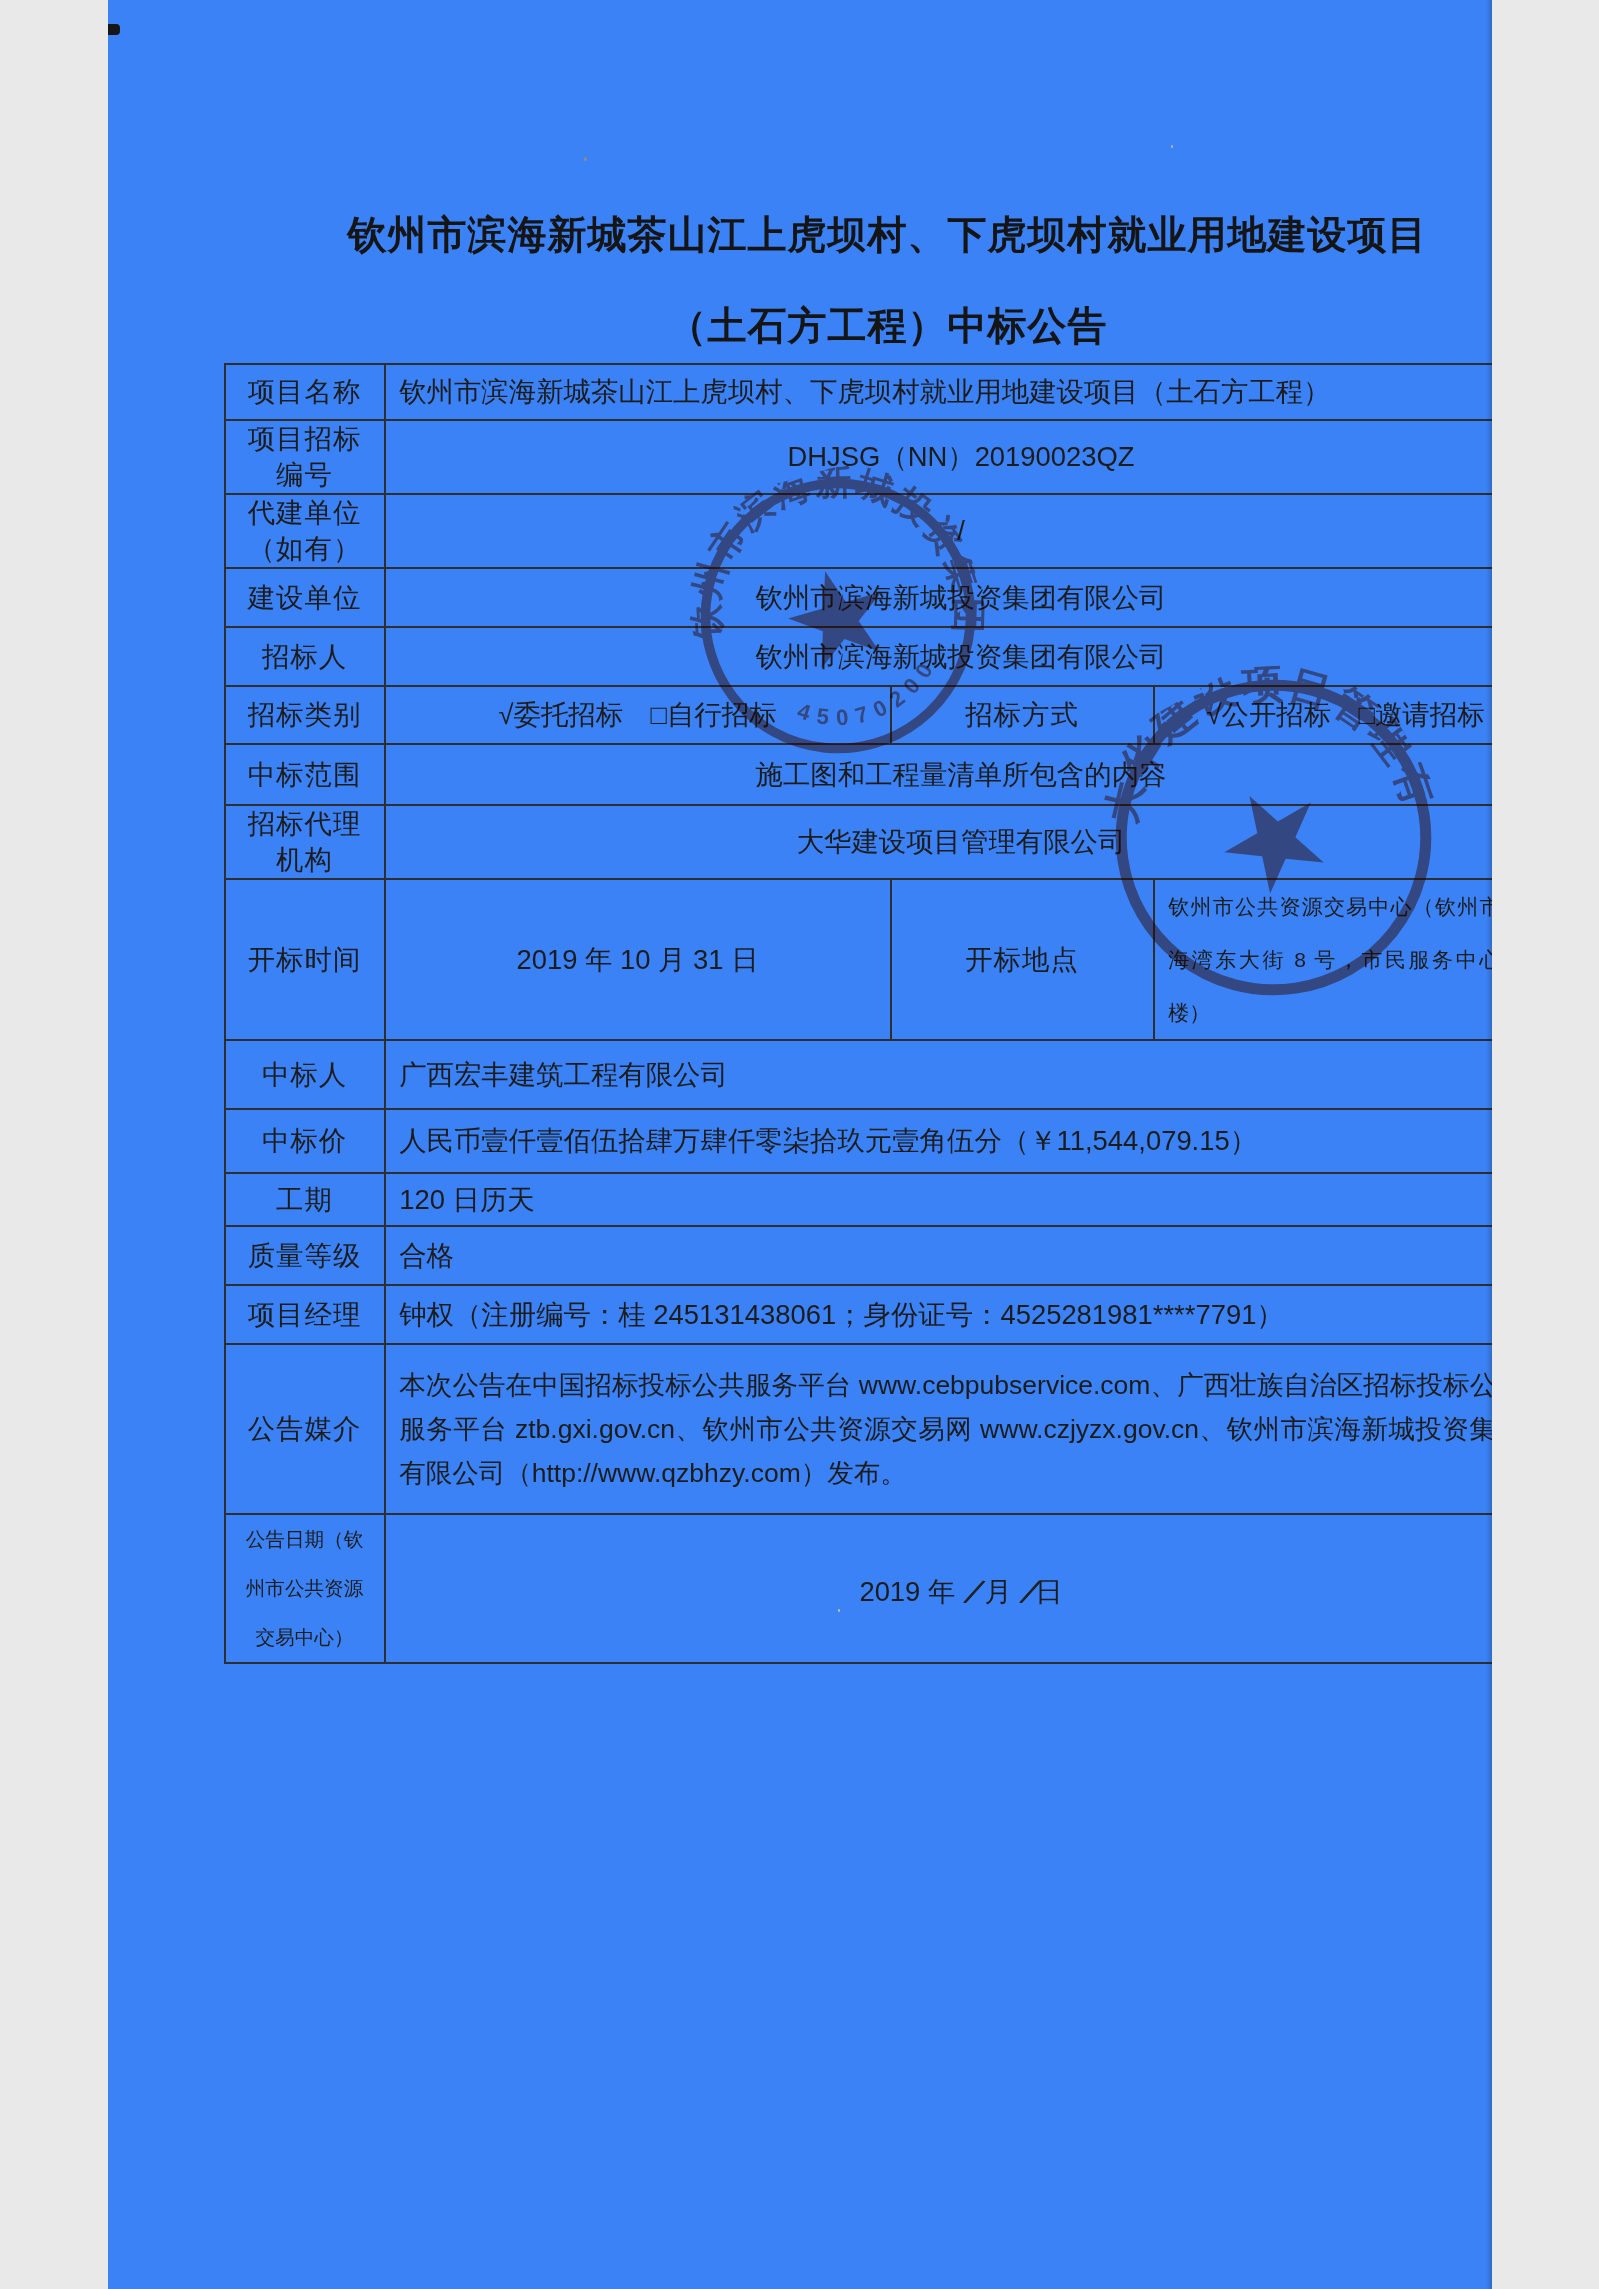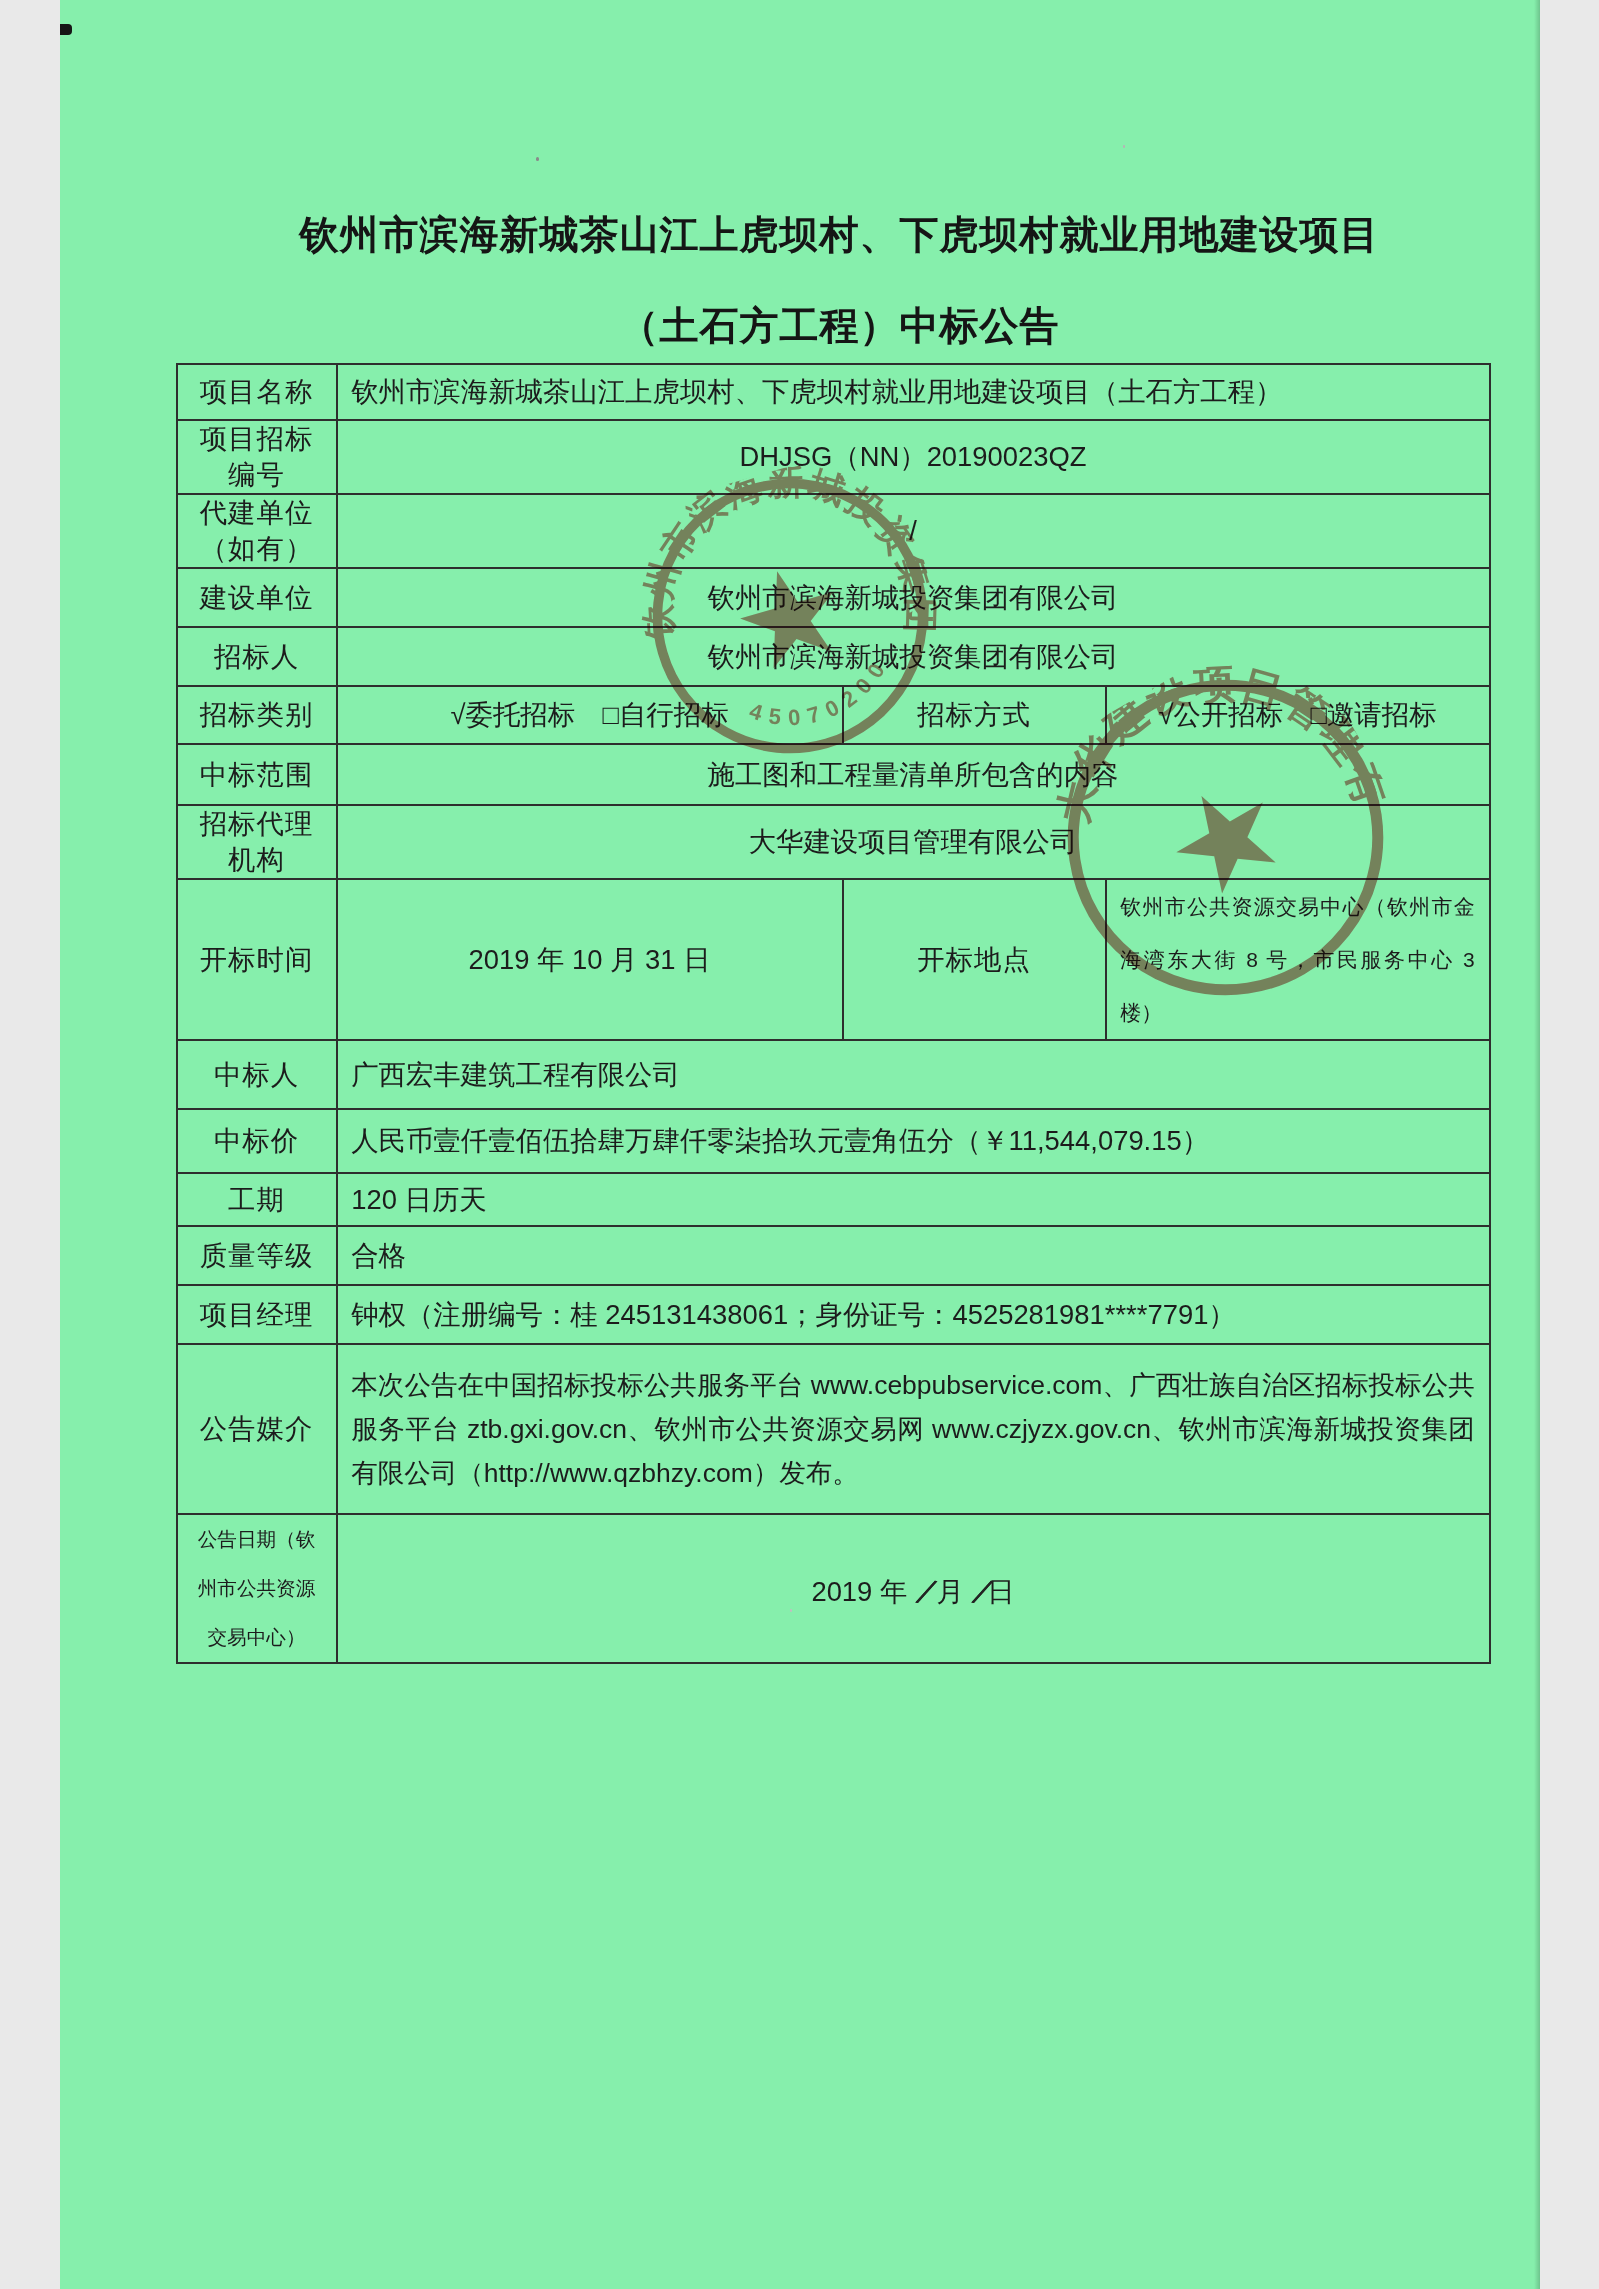--- a/index.html
+++ b/index.html
@@ -1,20 +1,21 @@
 <!DOCTYPE html>
 <html><head>
 <meta charset="utf-8">
 <style>
   html,body{margin:0;padding:0;background:#e9e9e9;}
   .page{
-    position:relative;width:1480px;height:2290px;margin:0 auto;
-    background:#86efac;overflow:hidden;
+    position:relative;width:1356px;height:2290px;margin:0 auto;
+    background:#3b82f6;overflow:hidden;
     font-family:"Liberation Sans","DejaVu Sans",sans-serif;
     color:#1b1b1b;
+    padding-left:28px;
   }
   .edge-shadow{position:absolute;top:0;right:0;width:5.9px;height:100%;
     background:linear-gradient(to right,rgba(0,0,0,0),rgba(0,0,0,.18));}
   .corner-mark{position:absolute;left:0;top:23.5px;width:12.7px;height:11.8px;background:#161616;border-radius:0 3.9px 3.9px 0;}
   .speck{position:absolute;background:#8a8a8a;border-radius:50%;}
   .speck.s1{left:476px;top:157px;width:3.9px;height:3.9px;}
   .speck.s2{left:1063px;top:145px;width:2.9px;height:2.9px;background:#b5b5b5;}
   .speck.s3{left:730px;top:1609px;width:2.9px;height:2.9px;background:#c0c0c0;}
 
   .doc-title{position:absolute;top:208px;left:0;width:1560px;text-align:center;

